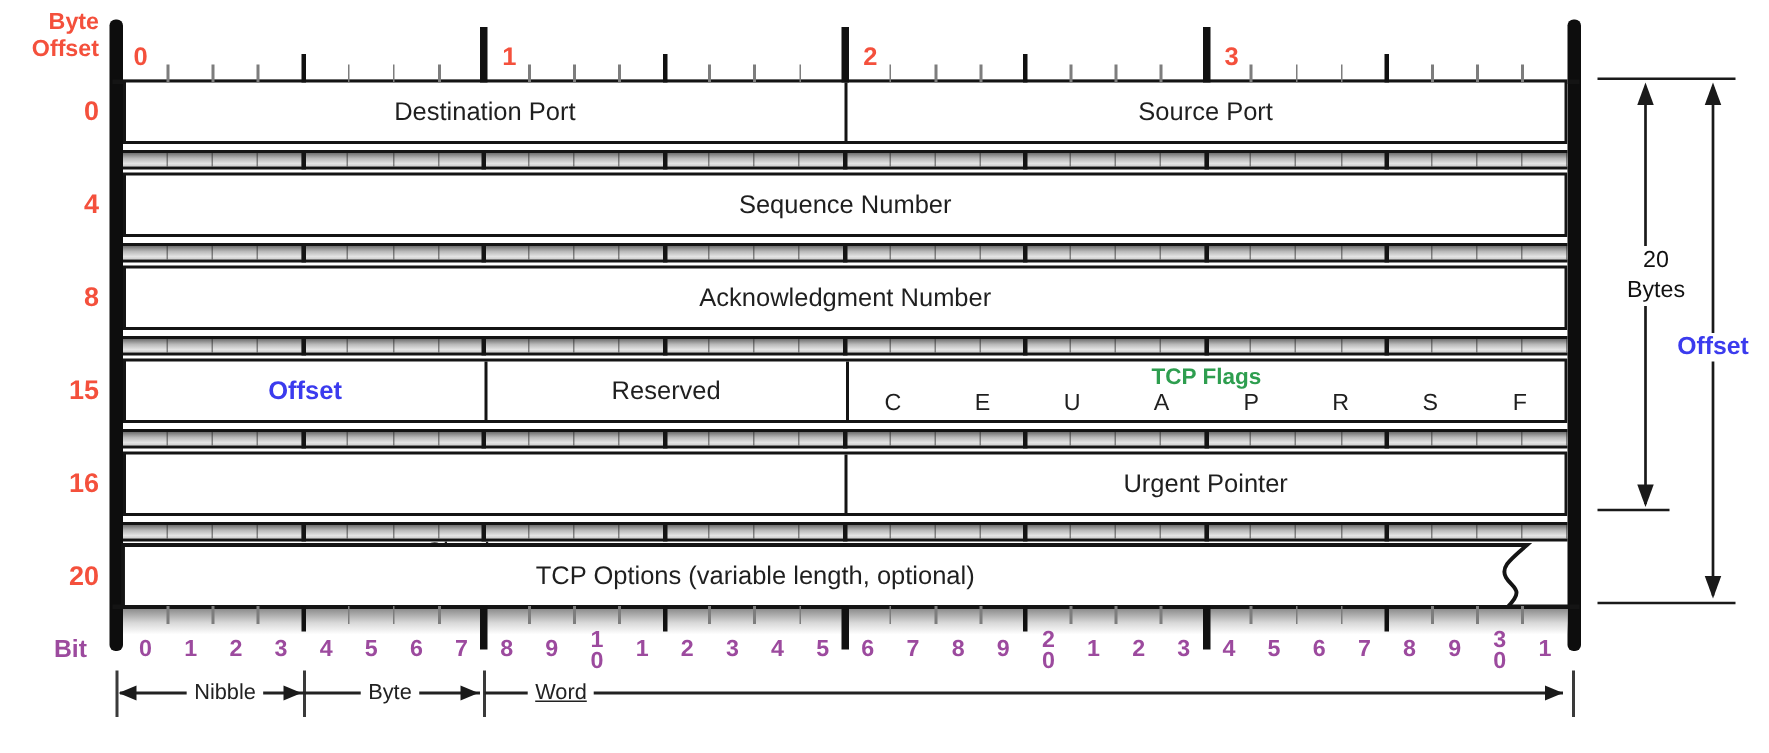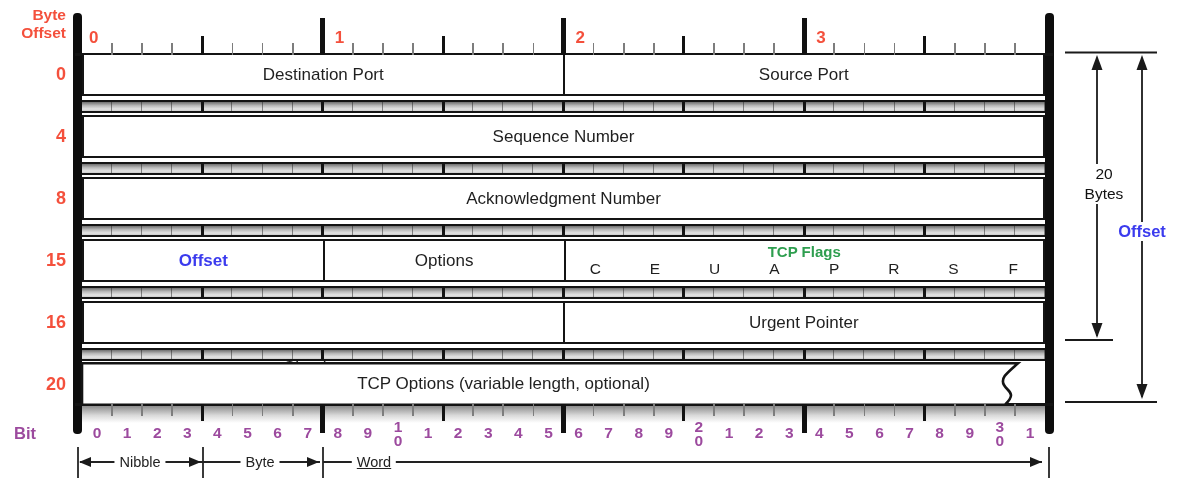--- a/index.html
+++ b/index.html
@@ -275,21 +275,21 @@
         <div class="field" style="flex: 16 1 0%;">Source Port</div>
       </div>
       <div class="row" style="top: 115px;">
         <div class="field" style="flex: 32 1 0%;">Sequence Number</div>
       </div>
       <div class="row" style="top: 177px;">
         <div class="field" style="flex: 32 1 0%;">Acknowledgment Number</div>
       </div>
       <div class="row" style="top: 239px;">
         <div class="field" style="flex: 4 1 0%; color: rgb(59, 59, 238); font-weight: 600;">Offset</div>
-        <div class="field" style="flex: 4 1 0%;">Options</div>
+        <div class="field" style="flex: 4 1 0%;">Reserved</div>
         <div class="field" style="flex: 8 1 0%;">
           <div class="flags-wrap">
             <div class="flags-title" style="color: rgb(46, 158, 79);">TCP Flags</div>
             <div class="flags-letters">
               <span>C</span>
               <span>E</span>
               <span>U</span>
               <span>A</span>
               <span>P</span>
               <span>R</span>
@@ -419,21 +419,21 @@
       <div class="bitnum" style="left: 834.344px; width: 30.0938px; top: 426px; color: rgb(156, 74, 158);">5</div>
       <div class="bitnum" style="left: 864.438px; width: 30.0938px; top: 426px; color: rgb(156, 74, 158);">6</div>
       <div class="bitnum" style="left: 894.531px; width: 30.0938px; top: 426px; color: rgb(156, 74, 158);">7</div>
       <div class="bitnum" style="left: 924.625px; width: 30.0938px; top: 426px; color: rgb(156, 74, 158);">8</div>
       <div class="bitnum" style="left: 954.719px; width: 30.0938px; top: 426px; color: rgb(156, 74, 158);">9</div>
       <div class="bitnum" style="left: 984.812px; width: 30.0938px; top: 420px; color: rgb(156, 74, 158);">3
 0</div>
       <div class="bitnum" style="left: 1014.91px; width: 30.0938px; top: 426px; color: rgb(156, 74, 158);">1</div>
     </div>
 
-  <div class="abs" style="left:14px;top:424px;width:44px;font-weight:bold;font-size:16.5px;color:#9c4a9e;">Bit</div>
+  <div class="abs" style="left:14px;top:424px;width:44px;text-align:right;font-weight:bold;font-size:16.5px;color:#9c4a9e;">Bit</div>
 
   <svg class="abs" style="left:1060px;top:0;" width="119" height="502">
     <g stroke="#1a1a1a" stroke-width="1.8">
       <line x1="5" y1="52.5" x2="97" y2="52.5"></line>
       <line x1="5" y1="340" x2="53" y2="340"></line>
       <line x1="5" y1="402" x2="97" y2="402"></line>
       <line x1="37" y1="58" x2="37" y2="336"></line>
       <line x1="82" y1="58" x2="82" y2="397"></line>
     </g>
     <g fill="#1a1a1a">
@@ -458,17 +458,17 @@
 
   <div class="mline" style="left:80px;width:122px;"></div>
   <div class="mline" style="left:202px;width:118px;"></div>
   <div class="mline" style="left:323px;width:719px;"></div>
 
   <div class="tri tri-left" style="left:79px;top:456.5px;"></div>
   <div class="tri tri-right" style="left:189px;top:456.5px;"></div>
   <div class="tri tri-right" style="left:307px;top:456.5px;"></div>
   <div class="tri tri-right" style="left:1030px;top:456.5px;"></div>
 
-  <div class="chip" style="left:140px;top:462px;">Nibble</div>
+  <div class="chip" style="left:150px;top:462px;">Nibble</div>
   <div class="chip" style="left:260px;top:462px;">Byte</div>
   <div class="chip" style="left:374px;top:462px;text-decoration:underline;">Word</div>
 
 </div>
 
 </body></html>

